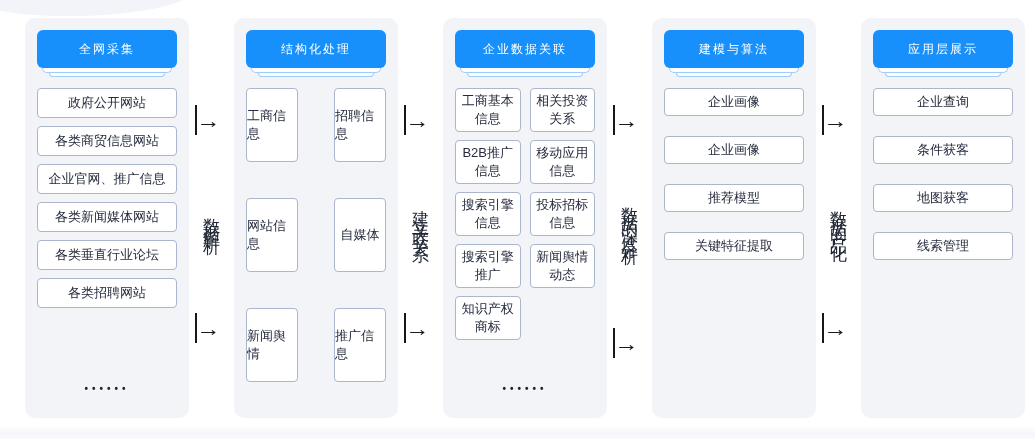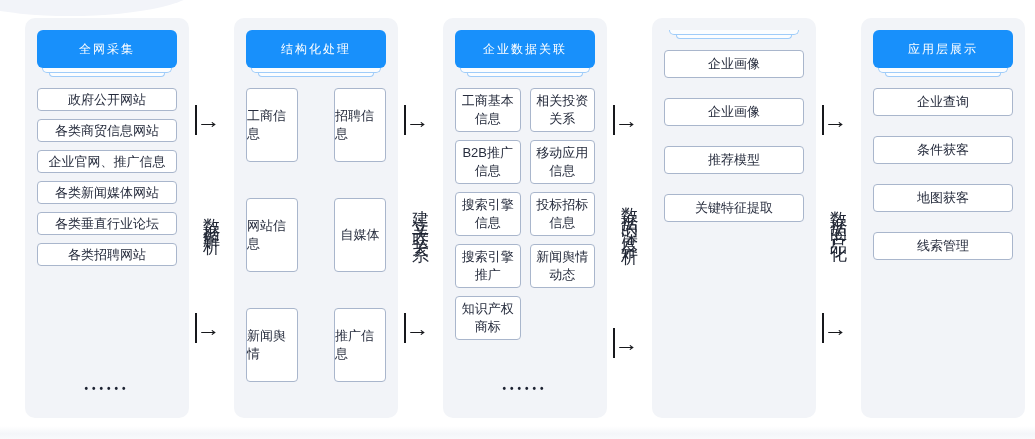--- a/index.html
+++ b/index.html
@@ -43,21 +43,21 @@
   }
   .stack.s1 { height:5px; margin:0 5px;  border-radius:0 0 7px 7px; }
   .stack.s2 { height:4px; margin:0 12px; border-radius:0 0 7px 7px; }
 
   .list { margin-top:11px; }
   .card {
     border:1px solid #a9b6cc; background:#ffffff; border-radius:4px;
     display:flex; align-items:center; justify-content:center;
     color:#262c3d; font-size:13px;
   }
-  .card-row { height:23px; margin-bottom:8px; }
+  .card-row { height:30px; margin-bottom:8px; }
   .card-wide { height:28px; margin-bottom:20px; }
 
   .grid2 {
     margin-top:11px; display:grid;
     grid-template-columns:1fr 1fr; column-gap:9px; row-gap:25px;gap:36px;
   }
   .card-sq { height:74px; }
 
   .grid3 {
     margin-top:11px; display:grid;
@@ -209,20 +209,21 @@
         <span class="head">→</span>
       </div>
       <div class="vlabel">数据的深度分析</div>
       <div class="flow-arrow bottom low">
         <span class="bar"></span>
         <span class="head">→</span>
       </div>
     </div>
 
     <section class="panel">
+      <div class="stage-header">建模与算法</div>
       <div class="stack s1"></div>
       <div class="stack s2"></div>
       <div class="list">
         <div class="card card-wide">企业画像</div>
         <div class="card card-wide">企业画像</div>
         <div class="card card-wide">推荐模型</div>
         <div class="card card-wide">关键特征提取</div>
       </div>
     </section>
 

